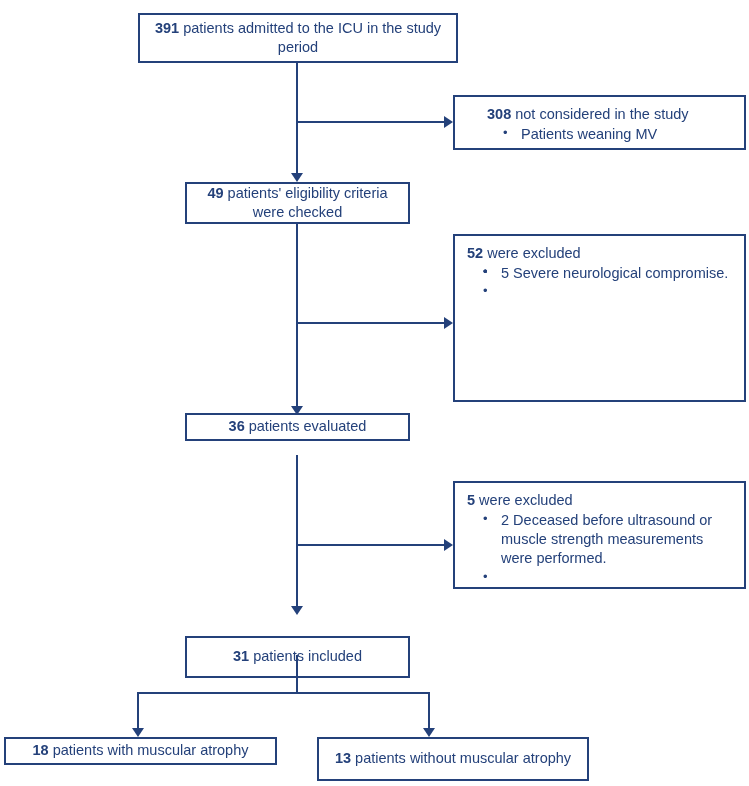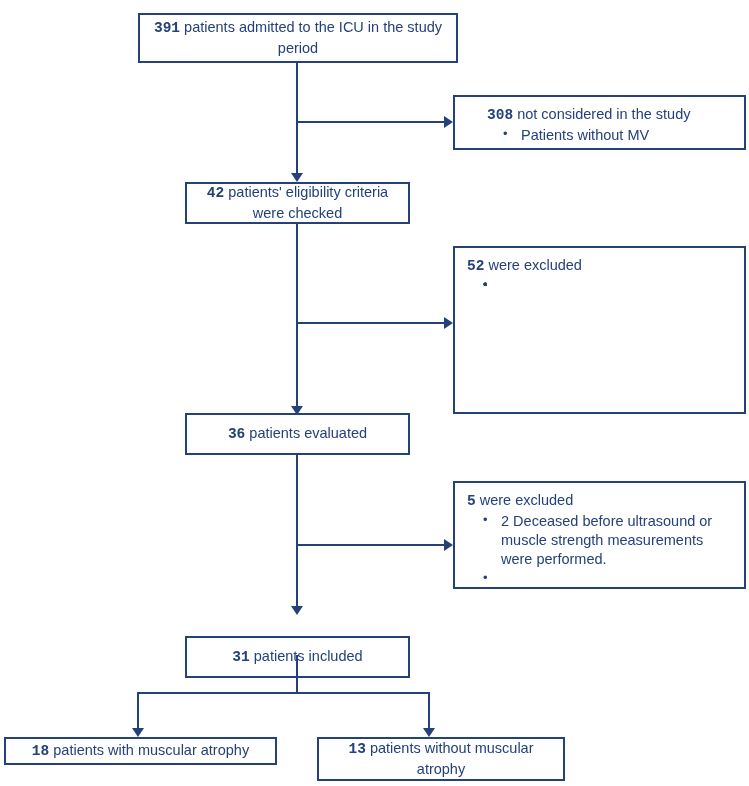--- a/index.html
+++ b/index.html
@@ -32,21 +32,20 @@
     justify-content: center;
     text-align: center;
     padding: 4px 8px;
   }
   .box.listbox {
     padding: 8px 10px 8px 12px;
     text-align: left;
   }
   .box b {
     font-weight: bold;
-    font-family: Liberation Mono, monospace;
   }
   .head-line {
     margin: 0 0 1px 0;
   }
   ul.items {
     margin: 0;
     padding: 0 0 0 14px;
     list-style: none;
   }
   ul.items li {
@@ -104,49 +103,49 @@
   <div class="arrow-down" style="left:291px; top:173px;"></div>
 
   <div class="hline" style="left:296px; top:121px; width:148px;"></div>
   <div class="arrow-right" style="left:444px; top:116px;"></div>
 
   <div class="box listbox" style="left:453px; top:95px; width:293px; height:55px;padding-left:32px;">
     <div class="head-line">
       <b>308</b><span> not considered in the study</span>
     </div>
     <ul class="items">
-      <li><span class="bullet">•</span><span>Patients without MV</span></li>
+      <li><span class="bullet">•</span><span>Patients weaning MV</span></li>
     </ul>
   </div>
 
   <div class="box centered" style="left:185px; top:182px; width:225px; height:42px;">
     <div>
-      <b>42</b><span> patients' eligibility criteria were checked</span>
+      <b>49</b><span> patients' eligibility criteria were checked</span>
     </div>
   </div>
 
   <div class="vline" style="left:296px; top:224px; height:182px;"></div>
   <div class="arrow-down" style="left:291px; top:406px;"></div>
 
   <div class="hline" style="left:296px; top:322px; width:148px;"></div>
   <div class="arrow-right" style="left:444px; top:317px;"></div>
 
-  <div class="box listbox" style="left:453px; top:234px; width:293px; height:168px;margin-top:12px;">
+  <div class="box listbox" style="left:453px; top:234px; width:293px; height:168px;">
     <div class="head-line">
       <b>52</b><span> were excluded</span>
     </div>
     <ul class="items">
       <li><span class="bullet">•</span></li>
       <li><span class="bullet">•</span></li>
-      <li><span class="bullet">•</span></li>
+      <li><span class="bullet">•</span><span>5 Severe neurological compromise.</span></li>
       <li><span class="bullet">•</span></li>
     </ul>
   </div>
 
-  <div class="box centered" style="left:185px; top:413px; width:225px; height:42px;">
+  <div class="box centered" style="left:185px; top:413px; width:225px; height:28px;">
     <div>
       <b>36</b><span> patients evaluated</span>
     </div>
   </div>
 
   <div class="vline" style="left:296px; top:455px; height:151px;"></div>
   <div class="arrow-down" style="left:291px; top:606px;"></div>
 
   <div class="hline" style="left:296px; top:544px; width:148px;"></div>
   <div class="arrow-right" style="left:444px; top:539px;"></div>
@@ -173,19 +172,19 @@
   <div class="arrow-down" style="left:132px; top:728px;"></div>
   <div class="vline" style="left:428px; top:692px; height:36px;"></div>
   <div class="arrow-down" style="left:423px; top:728px;"></div>
 
   <div class="box centered" style="left:4px; top:737px; width:273px; height:28px;">
     <div>
       <b>18</b><span> patients with muscular atrophy</span>
     </div>
   </div>
 
-  <div class="box centered" style="left:317px; top:737px; width:248px; height:44px;">
+  <div class="box centered" style="left:317px; top:737px; width:272px; height:44px;">
     <div>
       <b>13</b><span> patients without muscular atrophy</span>
     </div>
   </div>
 
 </div>
 
 </body></html>

